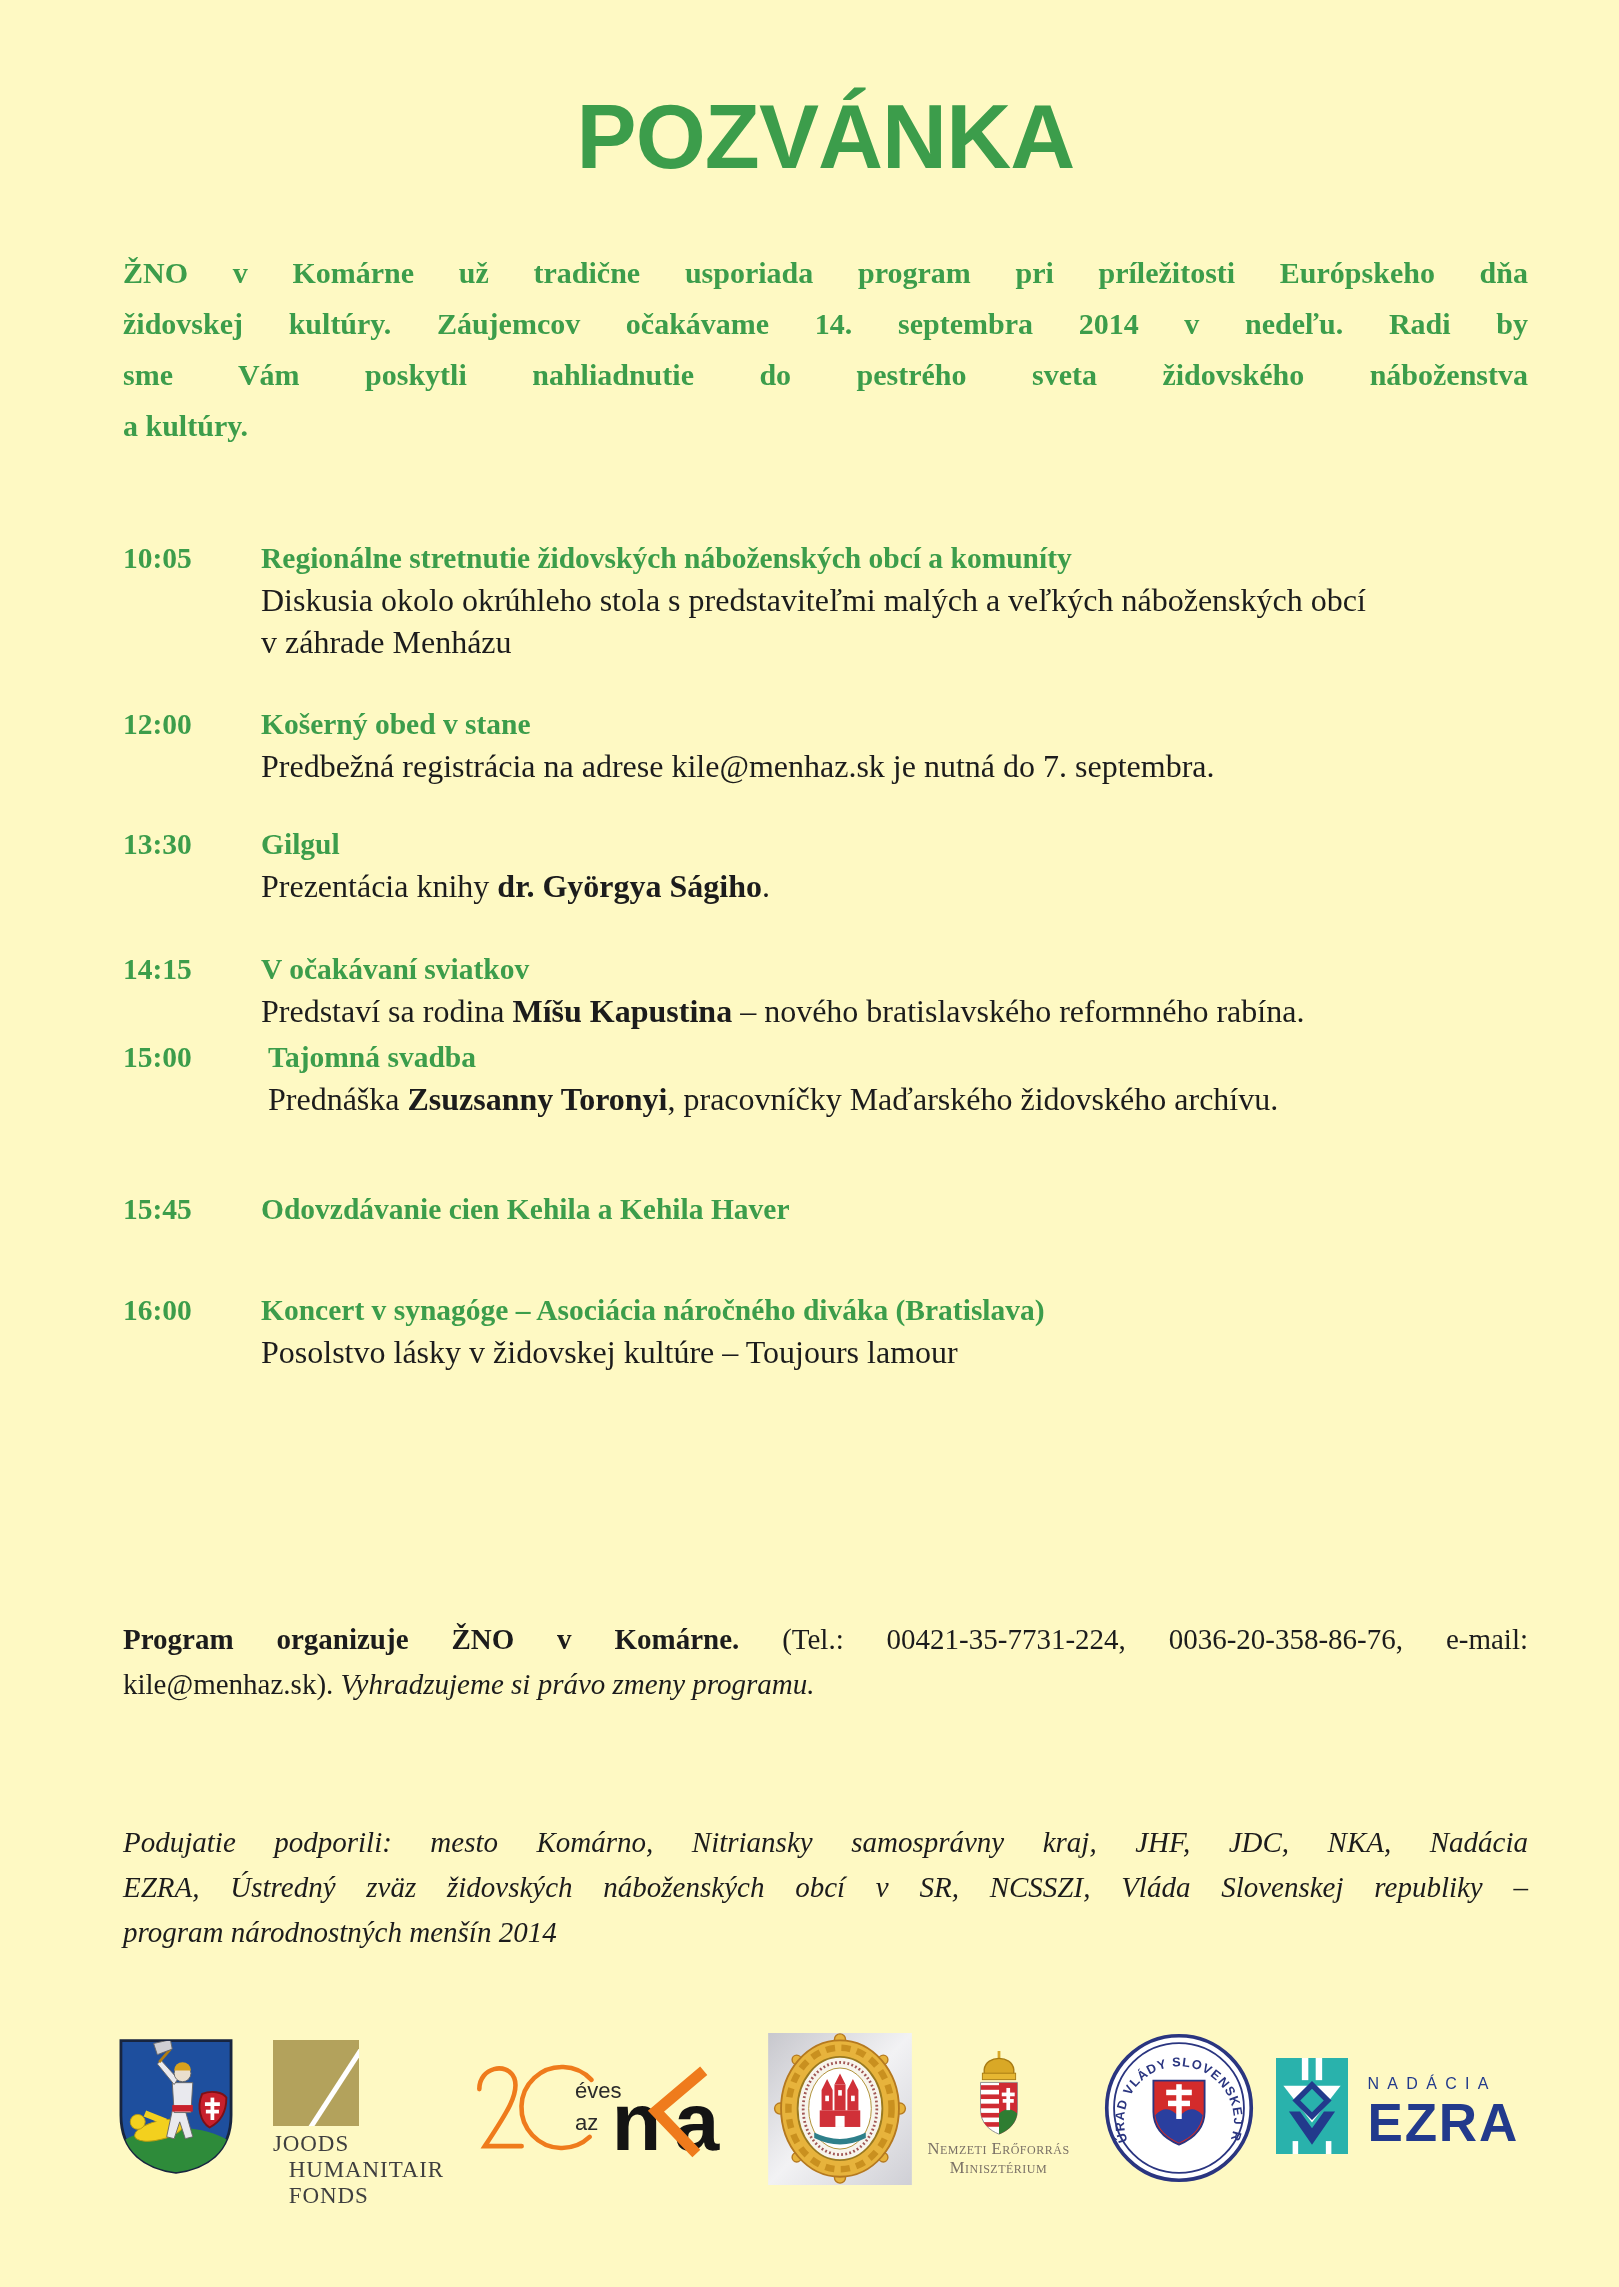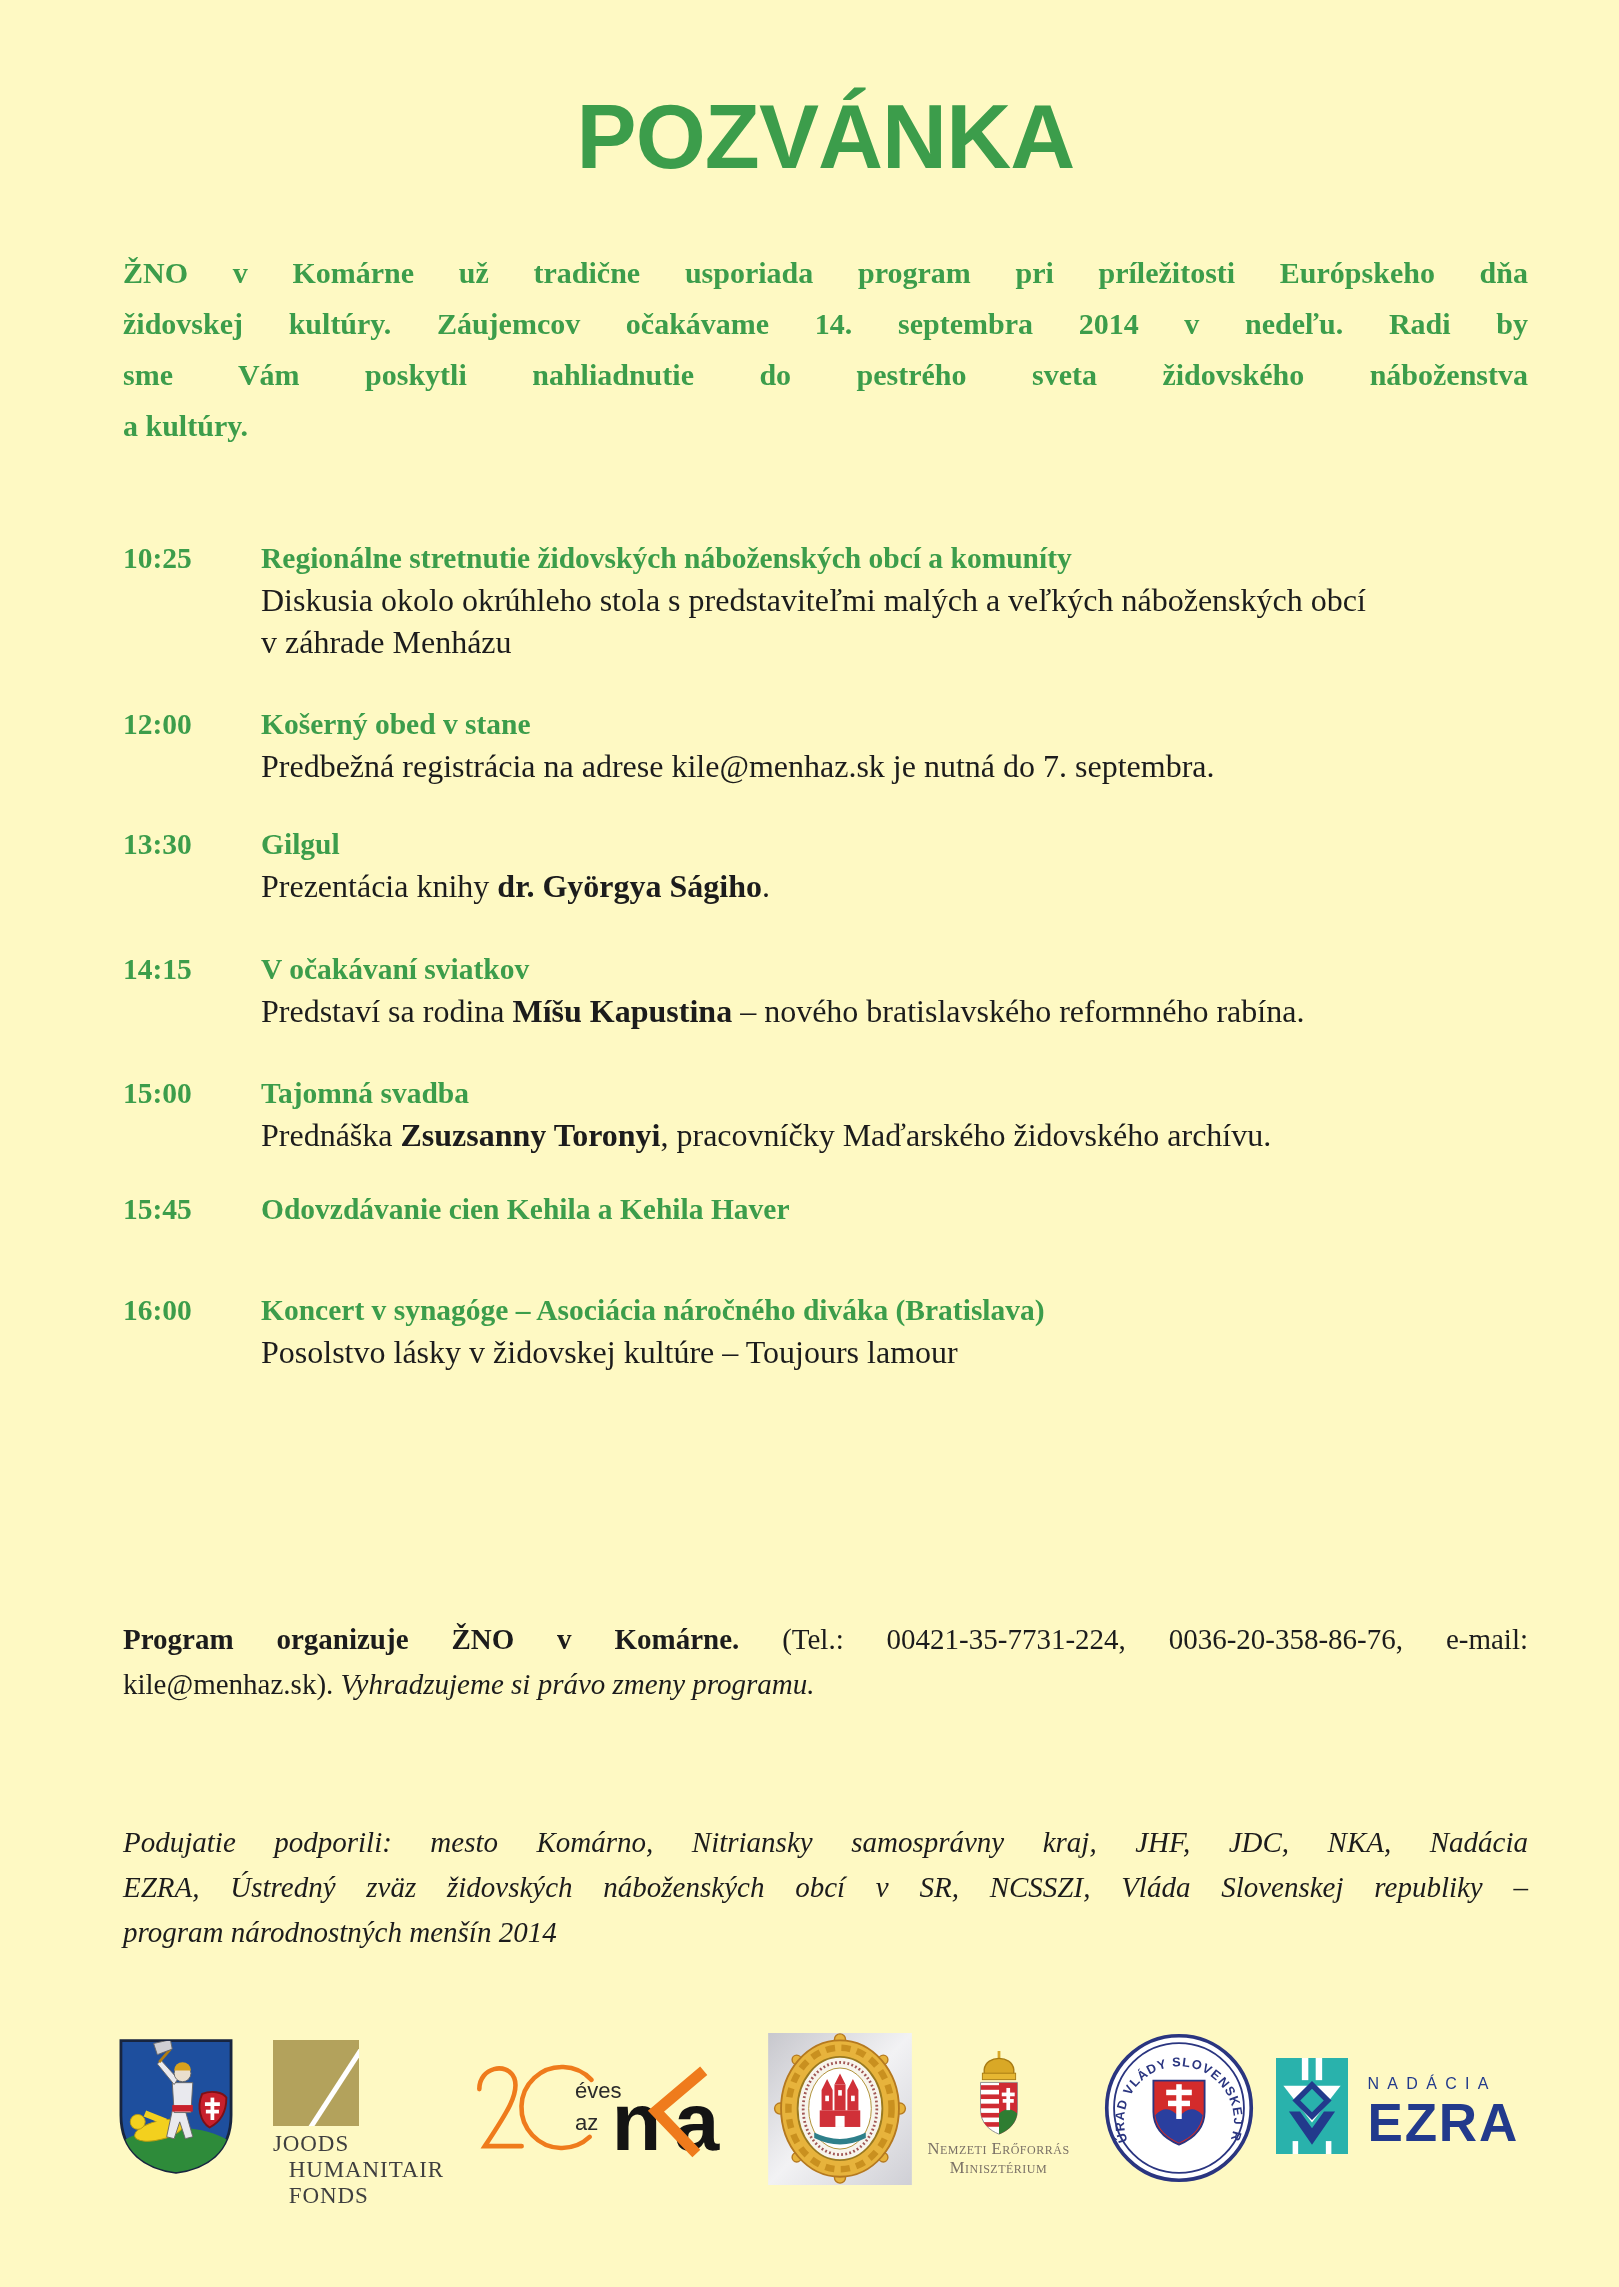--- a/index.html
+++ b/index.html
@@ -67,21 +67,21 @@
 
   <div class="intro">
     <div class="jline">ŽNO v Komárne už tradične usporiada program pri príležitosti Európskeho dňa</div>
     <div class="jline">židovskej kultúry. Záujemcov očakávame 14. septembra 2014 v nedeľu. Radi by</div>
     <div class="jline">sme Vám poskytli nahliadnutie do pestrého sveta židovského náboženstva</div>
     <div class="lline">a kultúry.</div>
   </div>
 
   <div id="schedule">
       <div class="srow" style="top: 537px;">
-        <div class="stime">10:25</div>
+        <div class="stime">10:05</div>
         <div class="sbody">
           <div class="stitle">Regionálne stretnutie židovských náboženských obcí a komuníty</div>
           <div class="sdesc"><span>Diskusia okolo okrúhleho stola s predstaviteľmi malých a veľkých náboženských obcí
 v záhrade Menházu</span></div>
         </div>
       </div>
       <div class="srow" style="top: 703px;">
         <div class="stime">12:00</div>
         <div class="sbody">
           <div class="stitle">Košerný obed v stane</div>
@@ -95,21 +95,21 @@
           <div class="sdesc"><span>Prezentácia knihy </span><strong>dr. Györgya Ságiho</strong><span>.</span></div>
         </div>
       </div>
       <div class="srow" style="top: 948px;">
         <div class="stime">14:15</div>
         <div class="sbody">
           <div class="stitle">V očakávaní sviatkov</div>
           <div class="sdesc"><span>Predstaví sa rodina </span><strong>Míšu Kapustina</strong><span> – nového bratislavského reformného rabína.</span></div>
         </div>
       </div>
-      <div class="srow" style="top: 1072px;">
+      <div class="srow" style="top: 1036px; gap: 7px;">
         <div class="stime">15:00</div>
         <div class="sbody">
           <div class="stitle">Tajomná svadba</div>
           <div class="sdesc"><span>Prednáška </span><strong>Zsuzsanny Toronyi</strong><span>, pracovníčky Maďarského židovského archívu.</span></div>
         </div>
       </div>
       <div class="srow" style="top: 1188px;">
         <div class="stime">15:45</div>
         <div class="sbody">
           <div class="stitle">Odovzdávanie cien Kehila a Kehila Haver</div>

